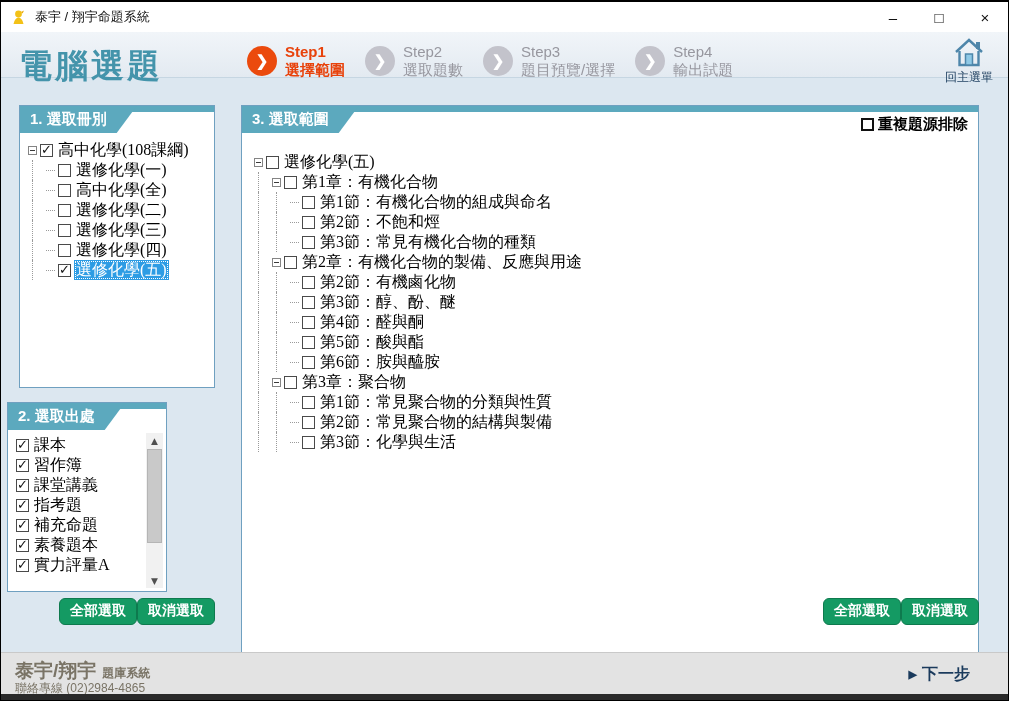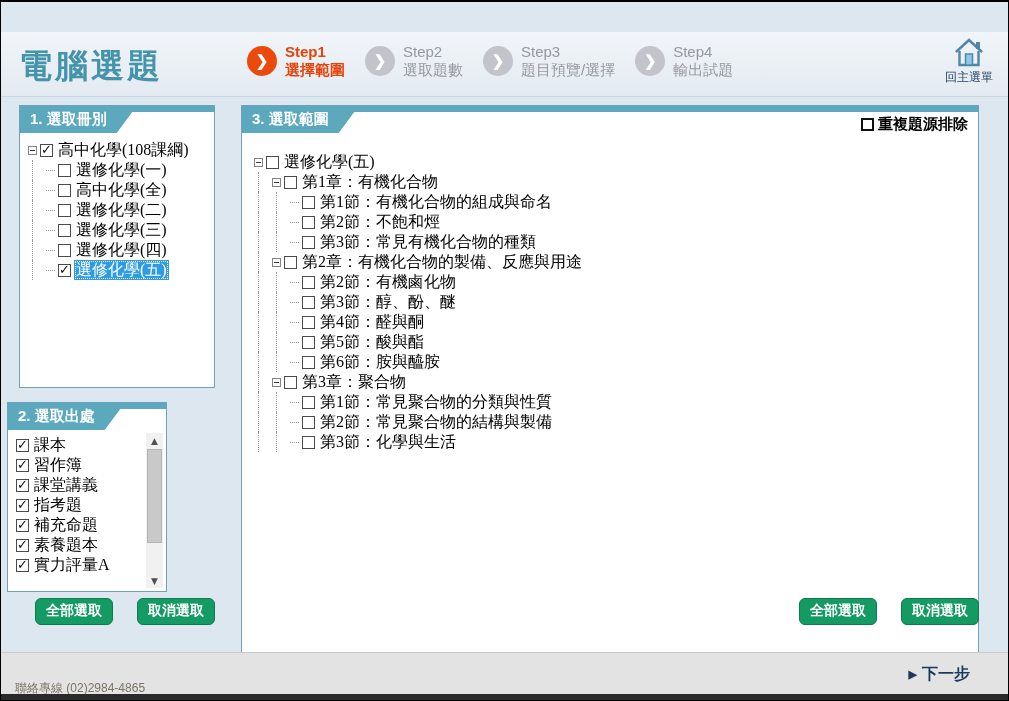--- a/index.html
+++ b/index.html
@@ -9,21 +9,21 @@
     background:#DCE7F0;border:1px solid #000;border-top:2px solid #000;
     font-family:"Liberation Sans",sans-serif;overflow:hidden;
   }
   
   .titlebar{position:absolute;top:0;left:0;right:0;height:30px;background:#fff;display:flex;align-items:center;}
   .appicon{width:17px;height:17px;margin:0 8px 0 9px;flex:none;}
   .titletext{font-size:13px;color:#111;}
   .wincontrols{margin-left:auto;display:flex;height:100%;}
   .winbtn{width:46px;height:100%;display:flex;align-items:center;justify-content:center;font-size:15px;color:#111;cursor:default;}
   
-  .header{position:absolute;top:30px;left:0;right:0;height:65px;background:linear-gradient(#F1F5F9,#E3EAF1);border-bottom:1px solid #C6D6E2;}
+  .header{position:absolute;top:30px;left:0;right:0;height:46px;background:linear-gradient(#F1F5F9,#E3EAF1);border-bottom:1px solid #C6D6E2;}
   .apptitle{position:absolute;left:18px;top:12px;font-size:33px;font-weight:bold;color:#4494AB;letter-spacing:3px;}
   .steps{position:absolute;left:246px;top:11px;display:flex;gap:20px;}
   .step{display:flex;align-items:flex-start;gap:8px;cursor:default;}
   .stepcircle{width:30px;height:30px;border-radius:50%;background:#C3C3CB;color:#fff;display:flex;align-items:center;justify-content:center;font-size:15px;font-weight:bold;margin-top:3px;flex:none;}
   .step .t1{font-size:15px;color:#97979F;line-height:18px;}
   .step .t2{font-size:15px;color:#97979F;line-height:18px;}
   .step.active .stepcircle{background:#EB4A0D;}
   .step.active .t1,.step.active .t2{color:#E8420B;font-weight:bold;}
   .homebox{position:absolute;right:10px;top:6px;width:58px;text-align:center;cursor:default;}
   .homebox svg{display:block;margin:0 auto;}
@@ -54,39 +54,52 @@
   
   .sbar{position:absolute;top:30px;bottom:3px;right:3px;width:17px;background:#F1F1F1;}
   .sarrow{position:absolute;left:0;right:0;height:15px;display:flex;align-items:center;justify-content:center;font-size:9px;color:#505050;font-family:"DejaVu Sans",sans-serif;}
   .sarrow.up{top:0;}
   .sarrow.down{bottom:0;}
   .sthumb{position:absolute;left:1px;right:1px;top:16px;height:94px;background:#C9C9C9;border:1px solid #B5B5B5;}
   
   .dedupe{position:absolute;top:9px;right:10px;display:flex;align-items:center;font-family:"Liberation Serif","DejaVu Serif",serif;font-size:15px;font-weight:bold;color:#000;}
   .cbbig{flex:none;width:13px;height:13px;border:2px solid #111;background:#fff;margin-right:4px;}
   
-  .btnrow{position:absolute;display:flex;gap:24px;justify-content:flex-end;}
+  .btnrow{position:absolute;display:flex;gap:0;justify-content:flex-end;}
   .btnrow1{top:596px;left:18px;width:196px;}
   .btnrow2{top:596px;left:240px;width:738px;}
   .gbtn{background:#149A63;color:#fff;font-weight:bold;font-size:14px;padding:3px 10px 4px;border-radius:6px;border:1px solid #0E7A4E;cursor:default;white-space:nowrap;}
   
   .footer{position:absolute;left:0;right:0;top:650px;height:45px;background:#E3E3E3;border-top:1px solid #C9C9C9;}
   .brandline{position:absolute;left:14px;top:5px;color:#7A7466;white-space:nowrap;}
   .brand{font-size:19px;font-weight:bold;}
   .brandsuffix{font-size:12px;font-weight:bold;margin-left:6px;}
   .phoneline{position:absolute;left:14px;top:27px;font-size:12px;color:#7A7466;}
   .nextbtn{position:absolute;right:38px;top:11px;font-size:16px;font-weight:bold;color:#1A3A5C;cursor:default;display:flex;align-items:center;gap:5px;}
   .nextarrow{font-size:11px;}
   .bottomstrip{position:absolute;left:0;right:0;bottom:0;height:6px;background:#2A2A2A;}
 </style>
 </head>
 <body>
 
 <div class="window">
 
+  <div class="titlebar">
+    <svg class="appicon" viewBox="0 0 17 17">
+      <circle cx="8.5" cy="5" r="3.4" fill="#F3C117"></circle>
+      <path d="M3.5 15 Q5 8.5 8.5 8.5 Q12 8.5 13.5 15 Z" fill="#F3C117"></path>
+      <path d="M11 3 L14 1.5 L12.6 4.6 Z" fill="#E8A90A"></path>
+    </svg>
+    <span class="titletext">泰宇 / 翔宇命題系統</span>
+    <div class="wincontrols">
+      <div class="winbtn">–</div>
+      <div class="winbtn">□</div>
+      <div class="winbtn">×</div>
+    </div>
+  </div>
 
   <div class="header">
     <div class="apptitle">電腦選題</div>
     <div class="steps">
       <div class="step active">
         <div class="stepcircle">❯</div>
         <div>
           <div class="t1">Step1</div>
           <div class="t2">選擇範圍</div>
         </div>
@@ -327,20 +340,23 @@
         </div>
       </div>
   </div>
 
   <div class="btnrow btnrow2">
     <button class="gbtn">全部選取</button>
     <button class="gbtn">取消選取</button>
   </div>
 
   <div class="footer">
+    <div class="brandline">
+      <span class="brand">泰宇/翔宇</span><span class="brandsuffix">題庫系統</span>
+    </div>
     <div class="phoneline">聯絡專線 (02)2984-4865</div>
     <div class="nextbtn">
       <span class="nextarrow">▶</span>
       <span>下一步</span>
     </div>
   </div>
 
   <div class="bottomstrip"></div>
 </div>
 

